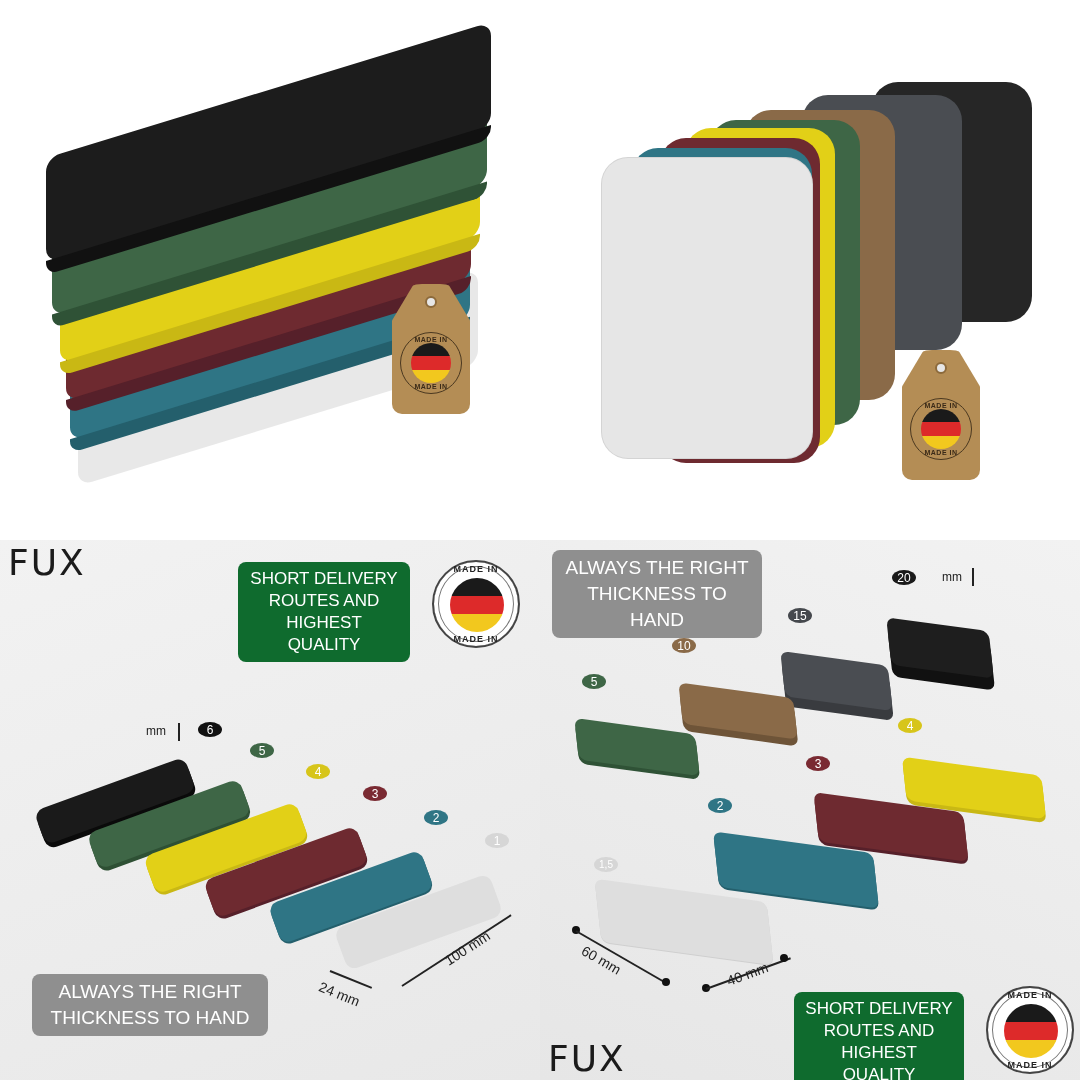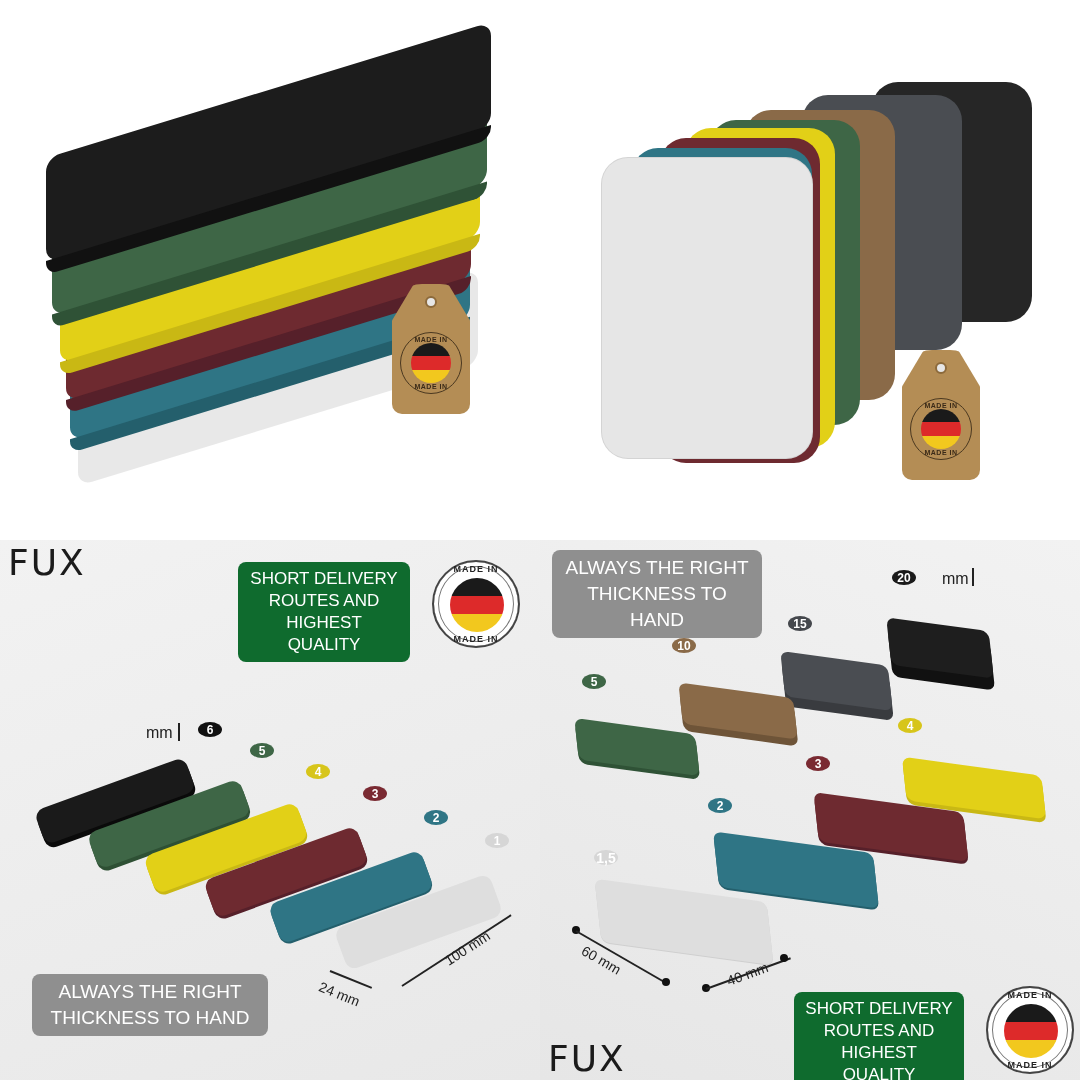--- a/index.html
+++ b/index.html
@@ -31,25 +31,25 @@
   
   .brand { position: absolute; font-family: "DejaVu Sans", sans-serif; font-size: 36px; letter-spacing: 2px; color: #1b1b1b; font-weight: normal; }
 
   .badge-green { position: absolute; background: #0f6b2e; color: #fff; border-radius: 8px; text-align: center; font-size: 17px; line-height: 22px; padding: 6px 10px; }
   .badge-grey { position: absolute; background: #8f8f8f; color: #fff; border-radius: 8px; text-align: center; font-size: 19px; line-height: 26px; padding: 5px 10px; }
 
   .seal-big { position: absolute; width: 88px; height: 88px; border-radius: 50%; background: #fff; border: 2px solid #444; box-shadow: inset 0 0 0 4px #fff, inset 0 0 0 5px #777; }
   .seal-big .flag { position: absolute; left: 16px; top: 16px; width: 54px; height: 54px; }
   .seal-big .t { position: absolute; width: 100%; text-align: center; font-size: 9px; font-weight: bold; color: #222; letter-spacing: 1px; }
 
-  .num { position: absolute; width: 24px; height: 15px; border-radius: 50%; color: #fff; font-size: 12px; font-weight: bold; display: flex; align-items: center; justify-content: center; }
+  .num { position: absolute; width: 24px; height: 15px; border-radius: 50%; color: #fff; font-size: 12px; font-weight: normal; display: flex; align-items: center; justify-content: center; }
 
   .bar { position: absolute; border-radius: 10px; transform: rotate(-20deg); }
   .block { position: absolute; border-radius: 8px; transform: skewX(14deg) rotate(8deg); }
-  .mm { position: absolute; font-size: 16px; color: #222; }
+  .mm { position: absolute; font-size: 12px; color: #222; }
   .dim-line { position: absolute; height: 2px; background: #222; transform-origin: left center; }
   .dim-dot { position: absolute; width: 8px; height: 8px; border-radius: 50%; background: #111; }
   .dim-label { position: absolute; font-size: 14px; color: #222; }
   .arrow-v { position: absolute; width: 2px; height: 18px; background: #222; }
 </style>
 </head>
 <body>
 
 <div class="quad q-tl">
   <div class="strip" style="left:78px;top:330px;width:400px;height:95px;background:#e4e4e4;opacity:0.85;"></div>
@@ -156,27 +156,27 @@
 
 <div class="quad q-br">
   <div class="badge-grey" style="left:12px;top:10px;width:210px;">
     <div>ALWAYS THE RIGHT</div>
     <div>THICKNESS TO HAND</div>
   </div>
 
   <div class="num" style="left:352px;top:30px;background:#1a1a1a;">20</div>
   <span class="mm" style="left:402px;top:30px;">mm</span>
   <div class="arrow-v" style="left:432px;top:28px;"></div>
-  <div class="num" style="left:248px;top:76px;background:#45484d;">15</div>
+  <div class="num" style="left:248px;top:68px;background:#45484d;">15</div>
   <div class="num" style="left:132px;top:98px;background:#8a6a48;">10</div>
   <div class="num" style="left:42px;top:134px;background:#3e6646;">5</div>
   <div class="num" style="left:358px;top:178px;background:#d7c51a;">4</div>
   <div class="num" style="left:266px;top:216px;background:#7a2a32;">3</div>
   <div class="num" style="left:168px;top:258px;background:#2f7585;">2</div>
-  <div class="num" style="left:54px;top:310px;background:#d6d6d6;font-size:14px;">1,5</div>
+  <div class="num" style="left:54px;top:317px;background:#d6d6d6;font-size:10px;">1,5</div>
 
   <div class="block" style="left:350px;top:84px;width:100px;height:48px;background:#1e1e1e;box-shadow:0 12px 0 #111;"></div>
   <div class="block" style="left:244px;top:118px;width:105px;height:46px;background:#4a4d52;box-shadow:0 10px 0 #393b3f;"></div>
   <div class="block" style="left:142px;top:150px;width:112px;height:42px;background:#8a6a48;box-shadow:0 7px 0 #6e5438;"></div>
   <div class="block" style="left:38px;top:186px;width:118px;height:42px;background:#3e6646;box-shadow:0 4px 0 #2f5236;"></div>
   <div class="block" style="left:366px;top:226px;width:136px;height:44px;background:#e2d017;box-shadow:0 4px 0 #c9b814;"></div>
   <div class="block" style="left:278px;top:262px;width:146px;height:50px;background:#6e2a30;box-shadow:0 3px 0 #56202a;"></div>
   <div class="block" style="left:178px;top:302px;width:156px;height:56px;background:#2f7585;box-shadow:0 2px 0 #245f6c;"></div>
   <div class="block" style="left:60px;top:350px;width:168px;height:64px;background:#dedede;box-shadow:0 1px 0 #cfcfcf;"></div>
 

